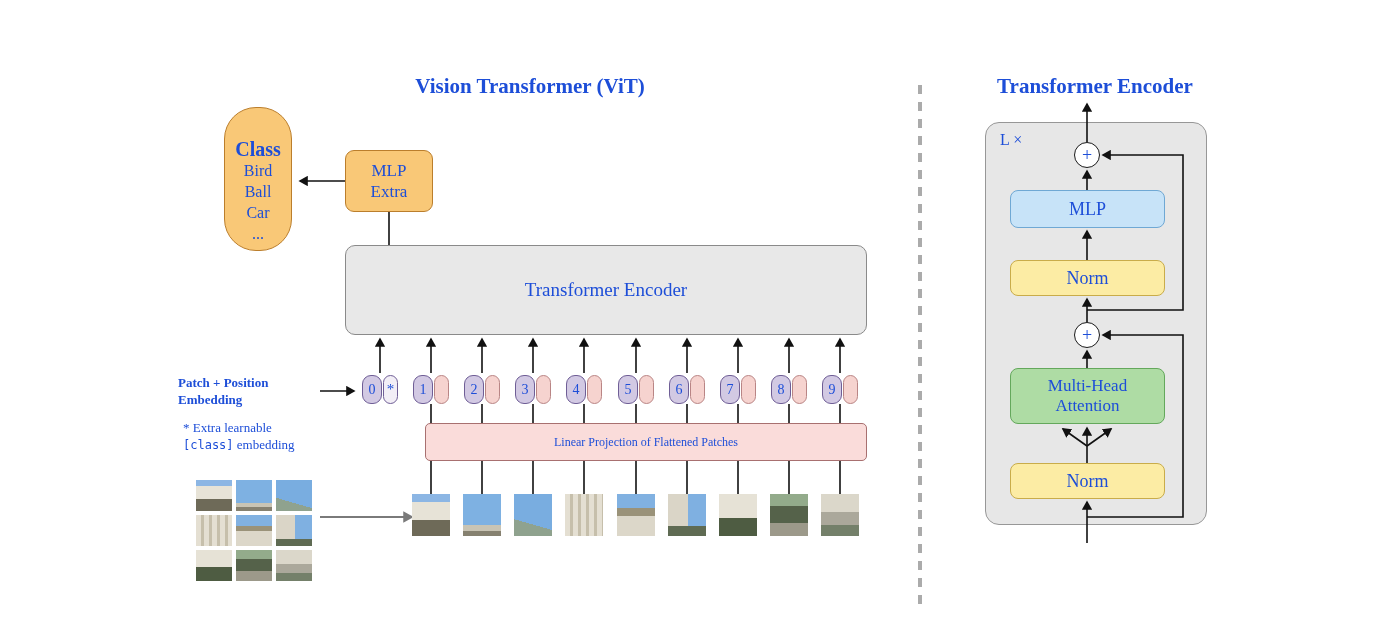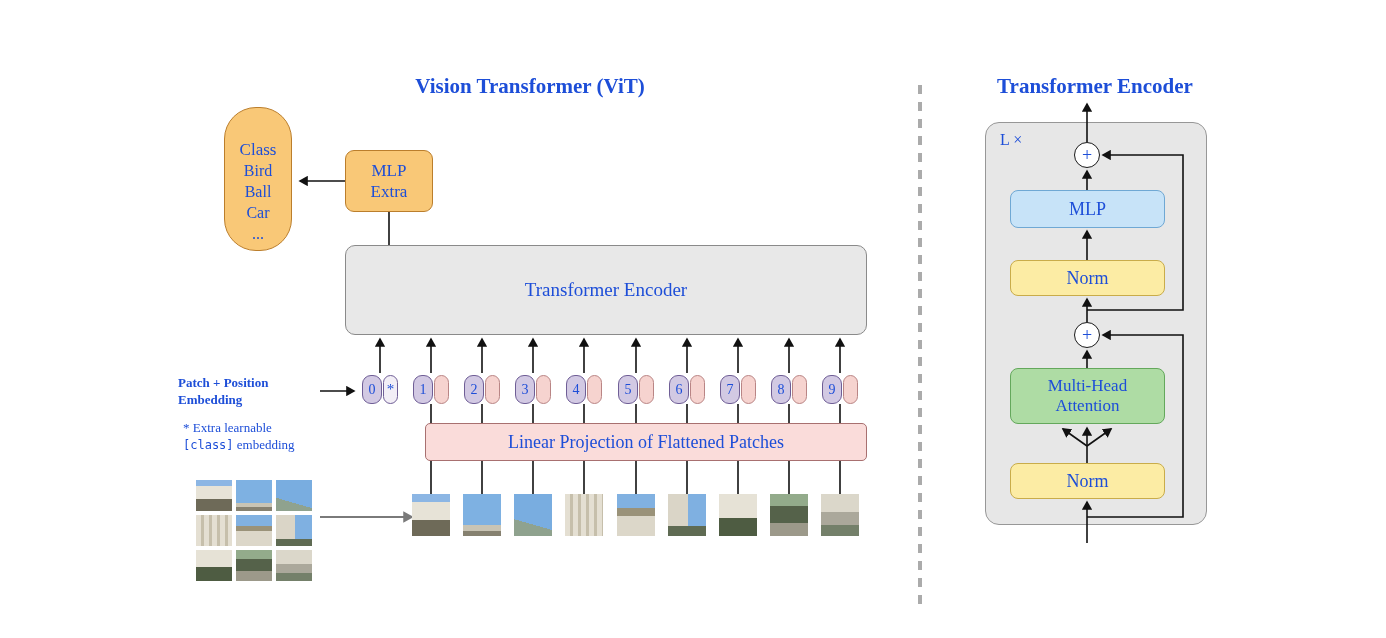--- a/index.html
+++ b/index.html
@@ -13,25 +13,25 @@
   .box { position:absolute; display:flex; align-items:center; justify-content:center;
          text-align:center; border:1.6px solid #555; z-index:3; }
   .orange { background:#F9C877; border-color:#BB7E2C; }
   .grayfill { background:#E8E8E8; border-color:#8A8A8A; }
   .pinkfill { background:#FADCDA; border-color:#A87070; }
   .bluefill { background:#C7E3F8; border-color:#6FA8D4; }
   .yellowfill { background:#FCECA4; border-color:#C9AC4A; }
   .greenfill { background:#AEDCA4; border-color:#64A85C; }
 
   .bubble { left:224px; top:107px; width:68px; height:144px; border-radius:32px; font-size:16px; line-height:21px; }
-  .bubble .hd { font-weight:normal; font-size:17px;margin-top:24px; }
+  .bubble .hd { font-weight:bold; font-size:20px;margin-top:24px; }
 
   .mlphead { left:345px; top:150px; width:88px; height:62px; border-radius:9px; font-size:17px; line-height:21px; }
   .encoder { left:345px; top:245px; width:522px; height:90px; border-radius:10px; font-size:19px; }
-  .linproj { left:425px; top:423px; width:442px; height:38px; border-radius:5px; font-size:18px; }
+  .linproj { left:425px; top:423px; width:442px; height:38px; border-radius:5px; font-size:12px; }
 
   .emblabel { position:absolute; left:178px; top:374px; width:140px; text-align:left;
               font-weight:bold; font-size:13px; line-height:17px; z-index:3; }
   .embnote  { position:absolute; left:183px; top:419px; width:150px; text-align:left;
               font-size:13px; line-height:17px; z-index:3; }
   .mono { font-family:"DejaVu Sans Mono", monospace; font-size:12px; }
 
   .token { position:absolute; top:375px; height:29px; display:flex; gap:1px; z-index:3; }
   .pill { height:29px; border-radius:9px; border:1.4px solid; display:flex;
           align-items:center; justify-content:center; font-size:14px; }

